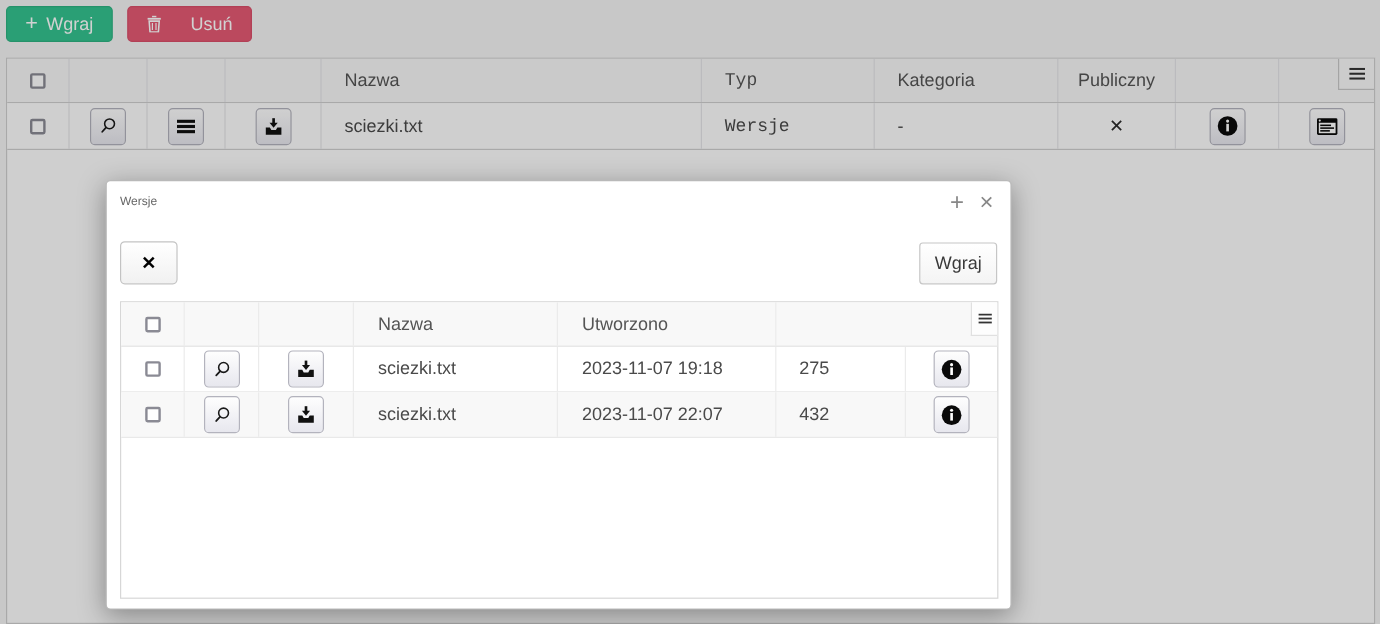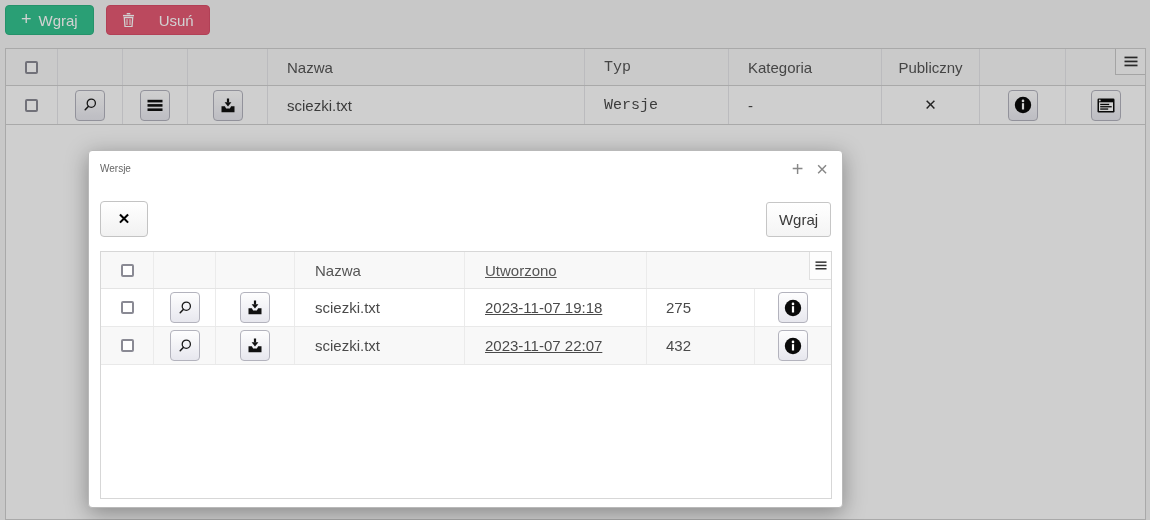--- a/index.html
+++ b/index.html
@@ -68,21 +68,21 @@
   .v-table { position:absolute; left:11px; top:100px; width:732px; height:248px;
              border:1px solid #d7d7d7; background:#fff; }
   .v-row { display:flex; align-items:center; }
   .v-head { height:37px; background:#f8f8f8; border-bottom:1px solid #e4e4e4; color:#555; }
   .v-data { height:38px; border-bottom:1px solid #e9e9e9; }
   .v-data.alt { background:#f8f8f8; }
   .v-row .cell { height:100%; display:flex; align-items:center; border-right:1px solid #ebebeb; }
   .v-row .cell:last-child { border-right:none; flex:1; }
   .v1{flex:0 0 53px; justify-content:center;} .v2{flex:0 0 62px; justify-content:center;}
   .v3{flex:0 0 79px; justify-content:center;} .v4{flex:0 0 170px; padding-left:20px;}
-  .v5{flex:0 0 182px; padding-left:20px;text-decoration:underline;} .v6{flex:0 0 108px; padding-left:19px;}
+  .v5{flex:0 0 182px; padding-left:20px;} .v6{flex:0 0 108px; padding-left:19px;}
   .v-cols-box { position:absolute; top:0; right:0; width:22px; height:28px; background:#fdfdfd;
                 border-left:1px solid #e0e0e0; border-bottom:1px solid #e0e0e0;
                 display:flex; align-items:center; justify-content:center; cursor:pointer; }
 </style>
 </head>
 <body>
 
 <div class="toolbar">
   <button class="btn btn-add">
     <span class="plus">+</span>

